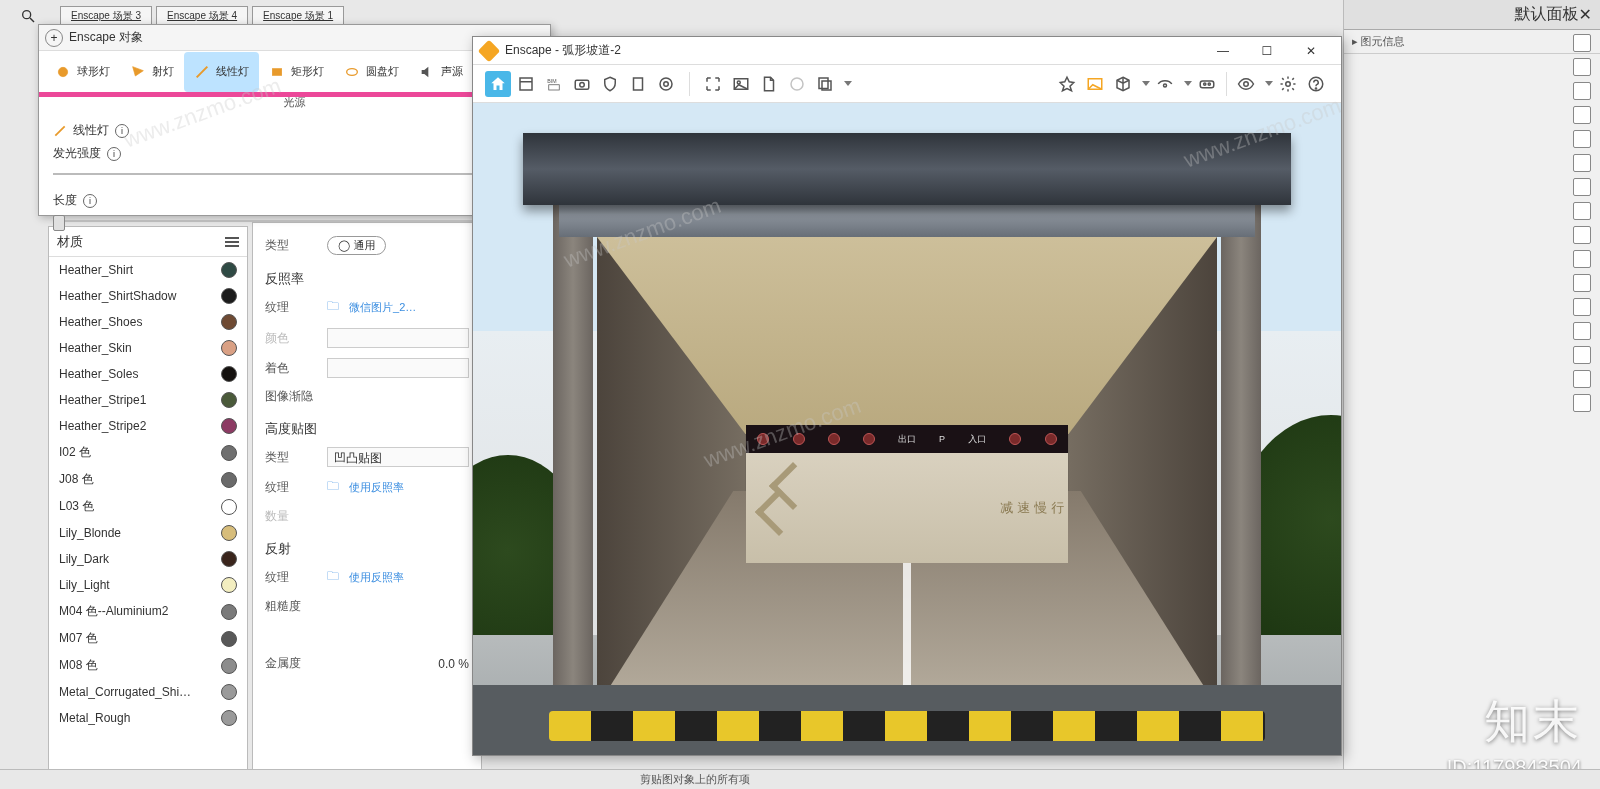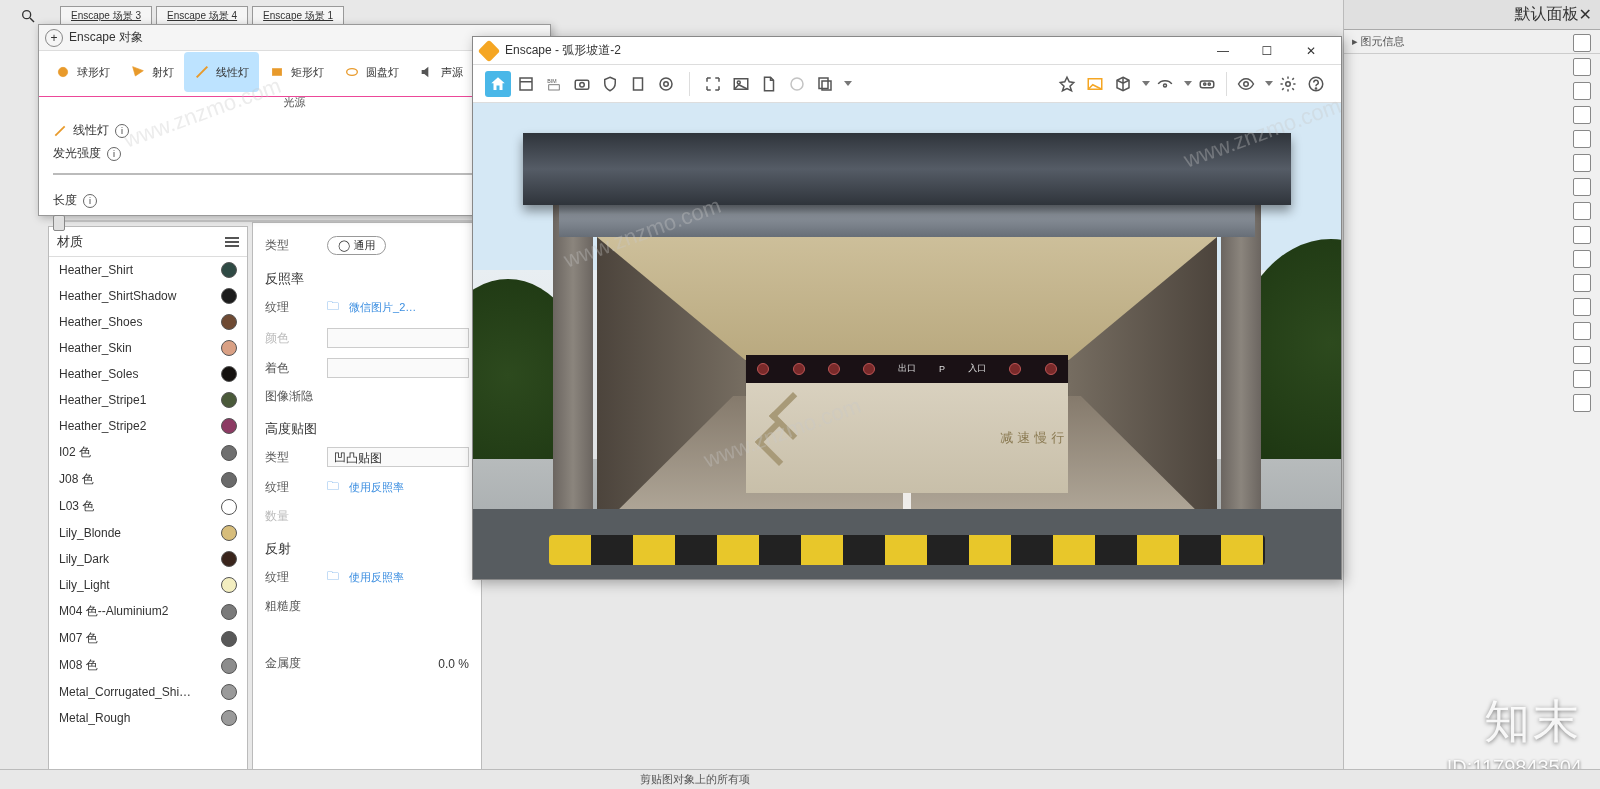--- a/index.html
+++ b/index.html
@@ -17,21 +17,21 @@
   .right-panel .sub { padding:4px 8px; border-bottom:1px solid #ccc; font-size:11px; color:#555;}
 
   
   .search-bar { position: absolute; top: 6px; left: 8px; width: 40px; height: 20px; display:flex; align-items:center; justify-content:center;}
   .search-bar svg { width:16px; height:16px; }
 
   
   .obj-dialog { position: absolute; top: 24px; left: 38px; width: 513px; height: 192px; background: #fff; border: 1px solid #999; box-shadow: 2px 2px 8px rgba(0,0,0,0.25); }
   .obj-title { height: 26px; background: #f5f5f5; display: flex; align-items: center; padding: 0 6px; gap: 6px; border-bottom:1px solid #ddd;}
   .obj-title .plus { width: 18px; height: 18px; border: 1px solid #888; border-radius:50%; display:flex; align-items:center; justify-content:center; font-size:12px;}
-  .obj-toolbar { height: 46px; display: flex; align-items: flex-end; padding: 4px 6px; gap: 0; border-bottom:1px solid #ec4899;}
+  .obj-toolbar { height: 46px; display: flex; align-items: center; padding: 4px 6px; gap: 0; border-bottom:5px solid #ec4899;}
   .obj-tool { display:flex; flex-direction:column; align-items:center; justify-content:center; padding: 4px 10px; gap:2px; font-size:11px; height:40px;}
   .obj-tool.row { flex-direction:row; gap:6px; }
   .obj-tool.active { background:#bde3ff; border-radius:4px;}
   .obj-tool .ico { width:16px; height:16px; }
   .obj-sub { text-align:center; font-size:11px; color:#555; margin-top:-2px; margin-bottom:6px;}
   .obj-body { padding: 6px 14px 10px 14px; }
   .obj-row { display:flex; align-items:center; gap:6px; margin-bottom:6px;}
   .obj-row .info { width:14px; height:14px; border:1px solid #666; border-radius:50%; font-size:9px; display:flex; align-items:center; justify-content:center; }
   .slider { position:relative; height:12px; margin:6px 0 12px 0;}
   .slider .track { position:absolute; top:5px; left:0; right:0; height:2px; background:#bbb;}
@@ -52,21 +52,21 @@
   .prop-panel .row { display:flex; align-items:center; padding:5px 12px; gap:10px; font-size:12px;}
   .prop-panel .lbl { width:52px; color:#555;}
   .prop-panel .disabled { color:#bbb;}
   .prop-panel .section { font-size:13px; padding:10px 12px 4px 12px;}
   .prop-panel .field { flex:1; height:20px; border:1px solid #ccc; background:#fafafa;}
   .prop-panel .link { color:#3a8de0; font-size:11px;}
   .folder-ico { color:#3a8de0; }
   .pill { border:1px solid #999; border-radius:10px; padding:1px 10px; font-size:11px;}
 
   
-  .enscape-win { position:absolute; top:36px; left:472px; width:870px; height:544px; background:#fff; border:1px solid #888; box-shadow:3px 3px 12px rgba(0,0,0,0.3);}
+  .enscape-win { position:absolute; top:36px; left:472px; width:870px; height:720px; background:#fff; border:1px solid #888; box-shadow:3px 3px 12px rgba(0,0,0,0.3);}
   .enscape-title { height:28px; background:#fff; border-bottom:1px solid #ddd; display:flex; align-items:center; padding:0 8px; gap:8px;}
   .enscape-title .logo { width:16px; height:16px; background:#f5a623; border-radius:3px; transform:rotate(45deg);}
   .win-ctrls { margin-left:auto; display:flex; gap:0;}
   .win-btn { width:44px; height:28px; display:flex; align-items:center; justify-content:center;}
   .enscape-toolbar { height:38px; border-bottom:1px solid #ddd; display:flex; align-items:center; padding:0 6px;}
   .tb-group { display:flex; align-items:center; gap:2px; padding:0 6px;}
   .tb-sep { width:1px; height:24px; background:#ddd; margin:0 4px;}
   .tb-ico { width:26px; height:26px; display:flex; align-items:center; justify-content:center; border-radius:3px; color:#555;}
   .tb-ico svg { width:18px; height:18px; }
   .tb-ico.home { background:#49b7e8; color:#fff;}

